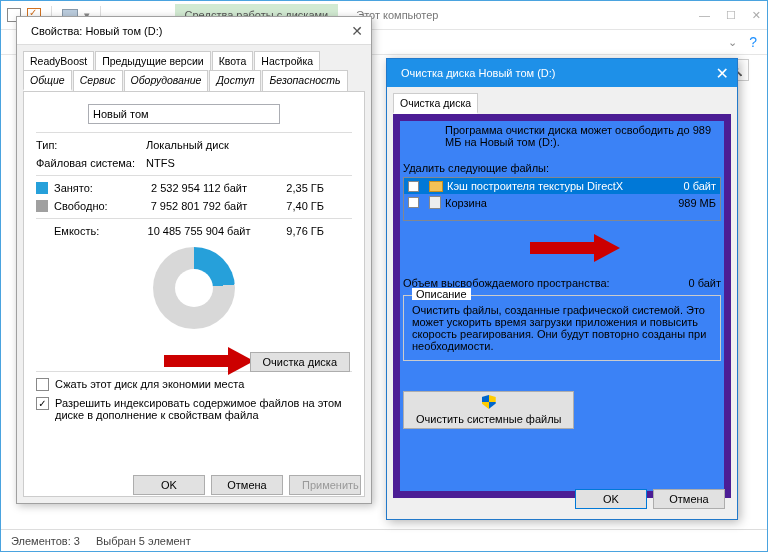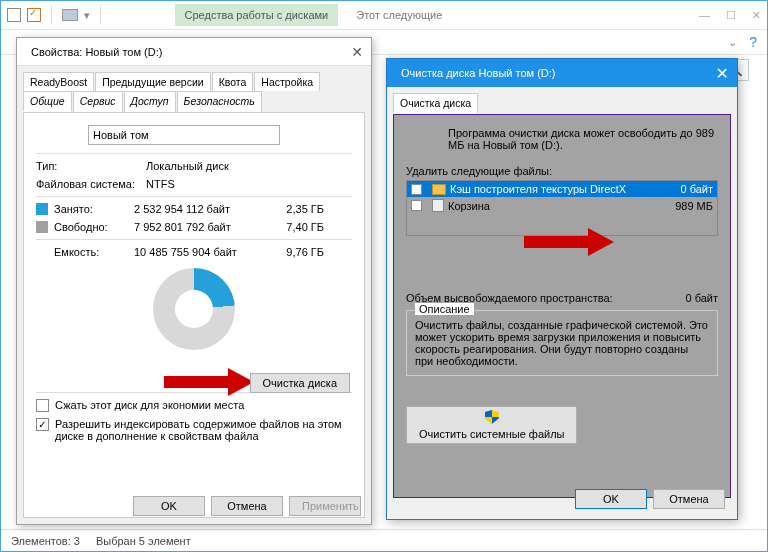--- a/index.html
+++ b/index.html
@@ -18,58 +18,58 @@
 .main-title .caption { margin-left: 18px; color: #777; }
 .win-controls { margin-left: auto; display: flex; gap: 16px; color: #aaa; font-size: 14px; }
 .toolbar-row { height: 26px; border-top: 1px solid #e5e5e5; border-bottom: 1px solid #e5e5e5; display: flex; align-items: center; justify-content: flex-end; padding: 0 10px; gap: 12px; }
 .help-icon { color: #1e90ff; font-size: 14px; }
 .nav-row { height: 30px; display: flex; align-items: center; padding: 0 18px; gap: 8px; }
 .nav-arrow { width: 20px; height: 20px; border-radius: 50%; display: flex; align-items: center; justify-content: center; color: #888; font-size: 14px; }
 .search-box { width: 26px; height: 22px; border: 1px solid #ccc; display: flex; align-items: center; justify-content: center; color: #888; margin-left: auto; }
 .status-bar { position: absolute; bottom: 0; left: 0; right: 0; height: 22px; border-top: 1px solid #ddd; display: flex; align-items: center; padding: 0 10px; gap: 16px; color: #444; }
 
 
-.props { position: absolute; top: 37px; left: 16px; width: 356px; height: 488px; background: #f0f0f0; border: 1px solid #a0a0a0; box-shadow: 2px 2px 8px rgba(0,0,0,0.25); }
+.props { position: absolute; top: 16px; left: 16px; width: 356px; height: 488px; background: #f0f0f0; border: 1px solid #a0a0a0; box-shadow: 2px 2px 8px rgba(0,0,0,0.25); }
 .props-title { height: 28px; background: #fff; display: flex; align-items: center; padding: 0 8px; border-bottom: 1px solid #ddd; }
 .props-title .drive-ico { margin-right: 6px; }
 .props-title .close { margin-left: auto; font-size: 14px; color: #555; font-family: Arial; }
 .tabs-row { display: flex; padding: 6px 16px 0 6px; gap: 1px; }
 .tab { background: #fff; border: 1px solid #ccc; border-bottom: none; padding: 3px 6px; font-size: 10.5px; cursor: default; }
 .tab.active { border-bottom: 2px solid #fff; position: relative; z-index: 2; }
 .tabs-row.second { padding-top: 0; font-style: italic; }
 .tab-panel { background: #fff; margin: 0 6px 6px 6px; border: 1px solid #ccc; padding: 10px 12px; height: 406px; position: relative; }
 .row { display: flex; align-items: center; margin-bottom: 6px; }
 .row .lbl { width: 110px; }
 .input-text { border: 1px solid #abadb3; padding: 2px 4px; width: 192px; height: 20px; }
 .hr { border-top: 1px solid #ddd; margin: 6px 0; }
 .color-sq { width: 12px; height: 12px; margin-right: 6px; }
 .blue { background: #26a0da; }
 .gray { background: #a0a0a0; }
-.val-col { width: 130px; text-align: left; }
+.val-col { width: 130px; text-align: center; }
 .size-col { width: 60px; text-align: right; }
 .donut { width: 82px; height: 82px; border-radius: 50%; margin: 10px auto 6px; background: conic-gradient(#26a0da 0 85deg, #d8d8d8 85deg 360deg); position: relative; }
 .donut::after { content: ""; position: absolute; top: 22px; left: 22px; width: 38px; height: 38px; border-radius: 50%; background: #fff; }
 .btn { background: #e1e1e1; border: 1px solid #adadad; padding: 3px 12px; cursor: default; }
 .btn.disabled { color: #999; }
 .cleanup-btn { position: absolute; right: 14px; top: 260px; }
 .arrow-red { position: absolute; width: 90px; height: 22px; }
 .arrow-red::before { content: ""; position: absolute; left: 0; top: 5px; width: 64px; height: 12px; background: #c00; }
 .arrow-red::after { content: ""; position: absolute; right: 0; top: -3px; border-left: 26px solid #c00; border-top: 14px solid transparent; border-bottom: 14px solid transparent; }
 .checkbox { width: 13px; height: 13px; border: 1px solid #888; margin-right: 6px; display: inline-flex; align-items: center; justify-content: center; font-size: 10px; background: #fff; }
 .btn-row { position: absolute; bottom: 8px; right: 10px; display: flex; gap: 6px; padding-left: 20px; }
 
 
 .cleanup { position: absolute; top: 58px; left: 386px; width: 352px; height: 462px; background: #f0f0f0; border: 1px solid #2279ca; box-shadow: 2px 2px 10px rgba(0,0,0,0.3); }
 .cleanup-title { height: 28px; background: #1e90e8; color: #fff; display: flex; align-items: center; padding: 0 8px; }
 .cleanup-title .drive-ico { background: #fff; border-color: #ccc; margin-right: 6px; }
 .cleanup-title .close { margin-left: auto; font-size: 16px; font-family: Arial; }
 .cleanup .tabs-row { padding: 6px 6px 0 6px; }
-.cleanup-panel { background: #a3a3a3; margin: 0 6px 6px 6px; border: 1px solid #4c1d95; padding: 12px; height: 384px; position: relative; }
+.cleanup-panel { background: #3b82f6; margin: 0 6px 6px 6px; border: 7px solid #4c1d95; padding: 3px; height: 384px; position: relative; }
 .info-row { display: flex; gap: 10px; margin-bottom: 12px; }
-.file-list { border: 1px solid #828790; height: 56px; overflow: hidden; }
+.file-list { border: 1px solid #828790; height: 44px; overflow: hidden; }
 .file-item { display: flex; align-items: center; padding: 2px 4px; gap: 4px; }
 .file-item.selected { background: #0078d7; color: #fff; }
 .file-item .folder-ico { width: 14px; height: 11px; background: #f3c156; border: 1px solid #c89020; }
 .file-item .trash-ico { width: 12px; height: 13px; border: 1px solid #888; background: #eee; }
 .file-item .size { margin-left: auto; }
 .fieldset { border: 1px solid #ccc; padding: 8px; margin-top: 6px; position: relative; }
 .fieldset .legend { position: absolute; top: -8px; left: 8px; background: #fff; padding: 0 4px; }
 .shield-btn { display: inline-flex; align-items: center; gap: 4px; flex-direction: column; }
 .shield { width: 14px; height: 14px; background: conic-gradient(#fc0 0 90deg, #06c 90deg 180deg, #fc0 180deg 270deg, #06c 270deg 360deg); clip-path: polygon(50% 0, 100% 15%, 100% 60%, 50% 100%, 0 60%, 0 15%); }
 .cleanup .btn-row { bottom: 10px; right: 12px; }
@@ -82,21 +82,21 @@
   <div class="main-title">
     <div class="icons">
       <span class="sq"></span>
       <span class="chk"></span>
       <span class="sep"></span>
       <span class="drive-ico"></span>
       <span style="color:#888">▾</span>
       <span class="sep"></span>
     </div>
     <span class="ribbon-tab">Средства работы с дисками</span>
-    <span class="caption">Этот следующие</span>
+    <span class="caption">Этот компьютер</span>
     <div class="win-controls">
       <span>—</span>
       <span>☐</span>
       <span>✕</span>
     </div>
   </div>
   <div class="toolbar-row">
     <span style="color:#888">⌄</span>
     <span class="help-icon">?</span>
   </div>
@@ -119,20 +119,21 @@
   </div>
   <div class="tabs-row">
     <span class="tab">ReadyBoost</span>
     <span class="tab">Предыдущие версии</span>
     <span class="tab">Квота</span>
     <span class="tab">Настройка</span>
   </div>
   <div class="tabs-row second">
     <span class="tab active">Общие</span>
     <span class="tab">Сервис</span>
+    <span class="tab">Оборудование</span>
     <span class="tab">Доступ</span>
     <span class="tab">Безопасность</span>
   </div>
   <div class="tab-panel">
     <div class="row">
       <span class="drive-ico" style="width:32px;height:24px;margin-right:20px"></span>
       <input class="input-text" value="Новый том" style="">
     </div>
     <div class="hr"></div>
     <div class="row">

